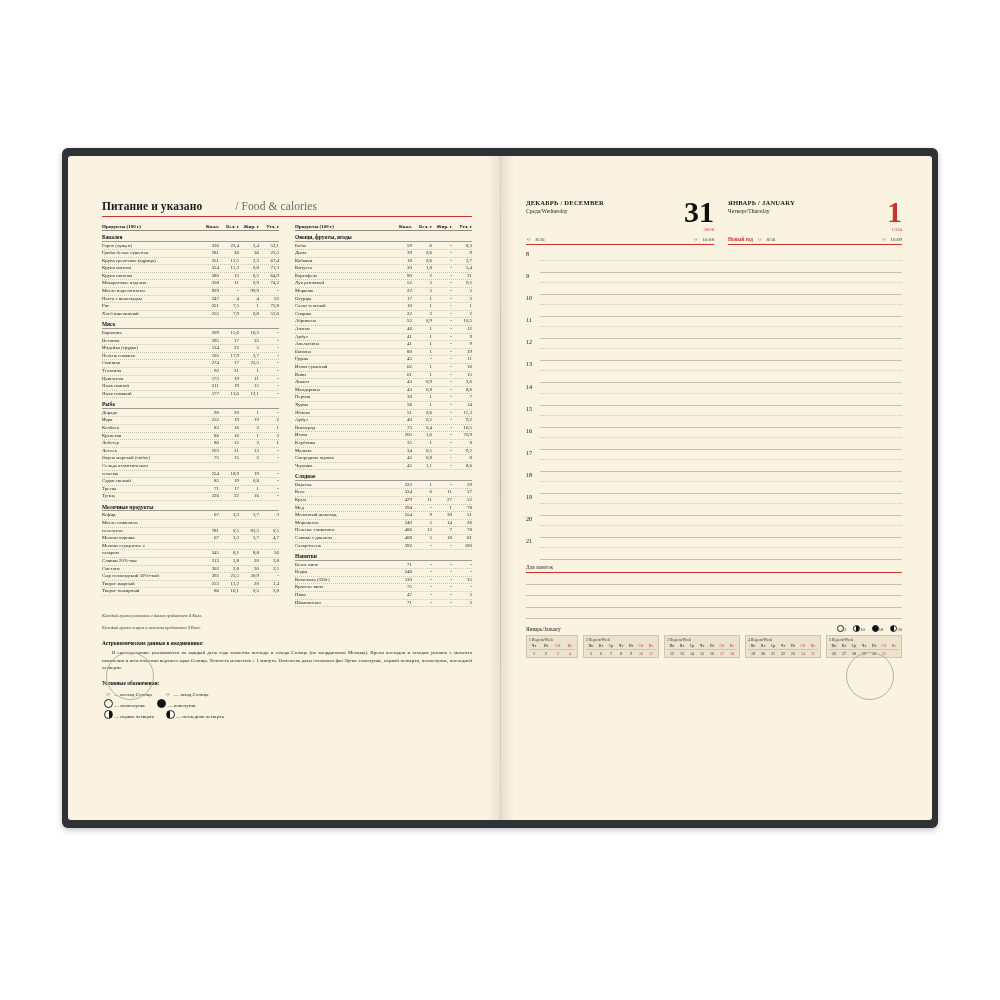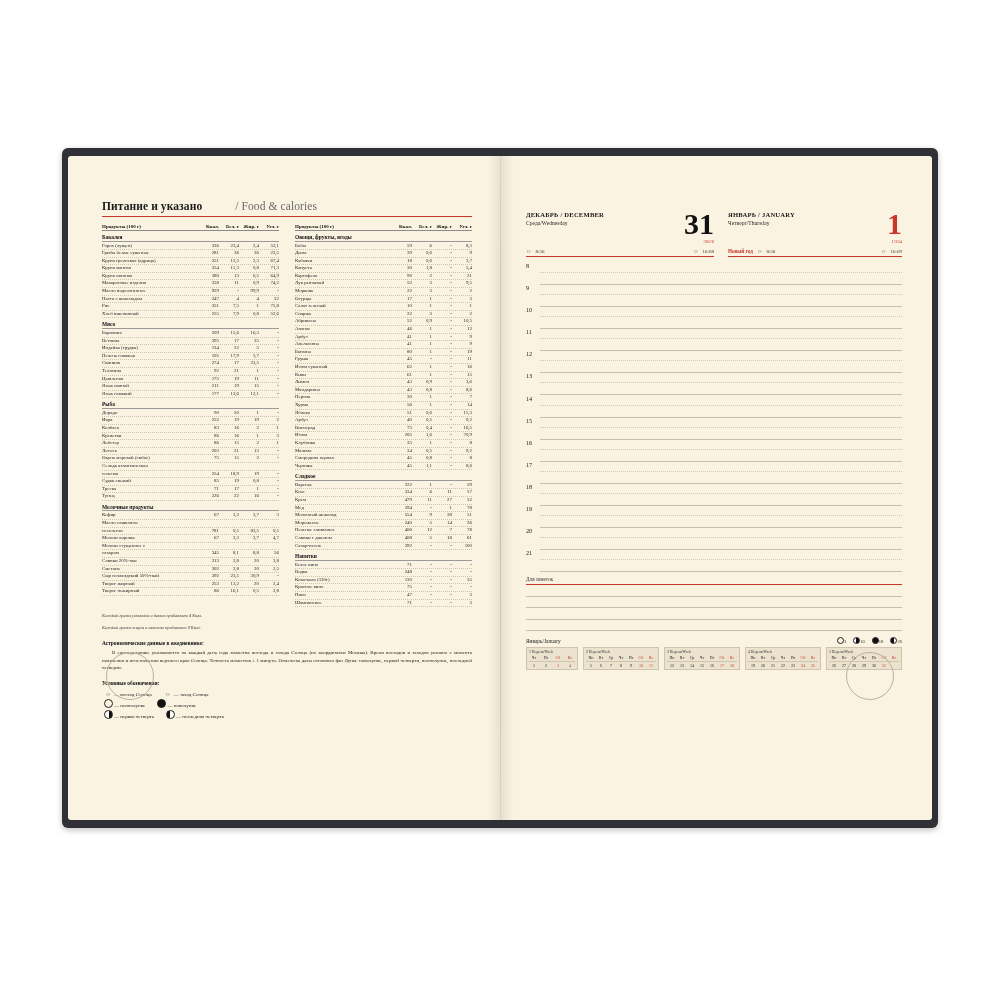--- a/index.html
+++ b/index.html
@@ -42,21 +42,21 @@
   .legend-h{margin-top:9px;font-size:5.4px;font-weight:bold;color:#111;}
   .legend{margin-top:4px;font-size:5px;color:#222;line-height:9px;}
   .legend span.gl{display:inline-block;width:12px;text-align:center;}
   .sun{display:inline-block;font-size:6px;}
   .mo{display:inline-block;width:7px;height:7px;border:1px solid #222;border-radius:50%;vertical-align:-1px;}
   .mo.full{background:#111;}
   .mo.first{background:linear-gradient(to right,#fff 50%,#111 50%);}
   .mo.last{background:linear-gradient(to right,#111 50%,#fff 50%);}
 
   
-  .right{position:absolute;left:432px;top:15px;width:432px;height:664px;padding:40px 30px 0 26px;box-sizing:border-box;}
+  .right{position:absolute;left:432px;top:3px;width:432px;height:664px;padding:40px 30px 0 26px;box-sizing:border-box;}
   .dayhead{display:flex;}
   .dcol{width:50%;box-sizing:border-box;}
   .dcol.r{padding-left:14px;}
   .dname{font-size:6.6px;font-weight:bold;color:#1b1b1b;letter-spacing:.2px;}
   .dsub{font-size:5.6px;color:#2b2b2b;margin-top:2px;}
   .dnum{font-size:30px;line-height:28px;font-weight:bold;color:#111;text-align:right;margin-top:-16px;}
   .dnum.red{color:#c8352b;}
   .dfrac{font-size:4.6px;color:#c8352b;text-align:right;margin-top:1px;}
   .sunline{display:flex;align-items:center;gap:4px;font-size:5px;color:#333;margin-top:4px;border-bottom:.7px solid #c8352b;padding-bottom:2px;}
   .sunline .sp{flex:1;}

